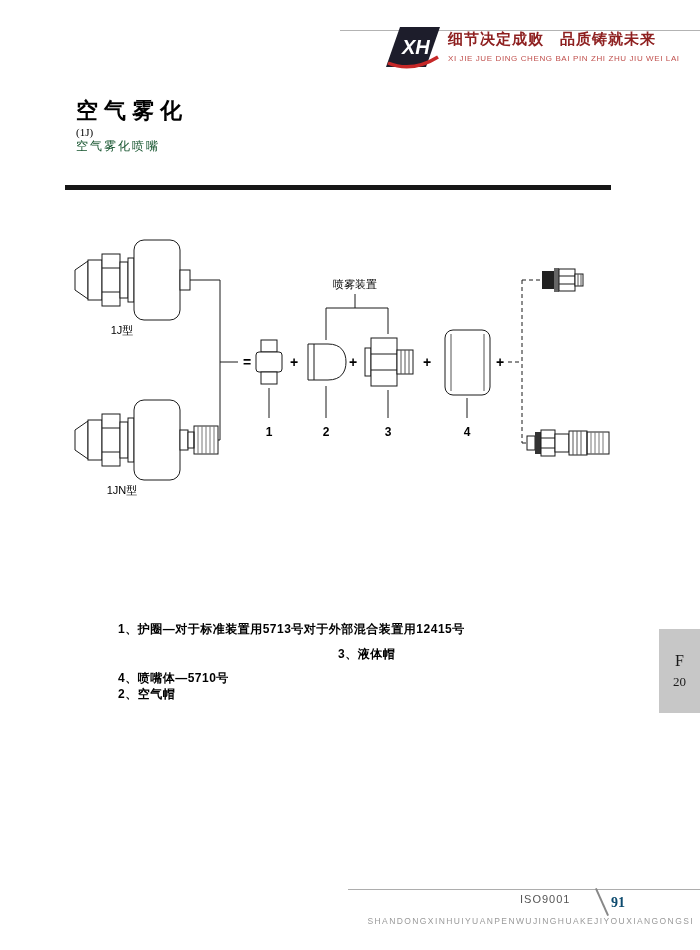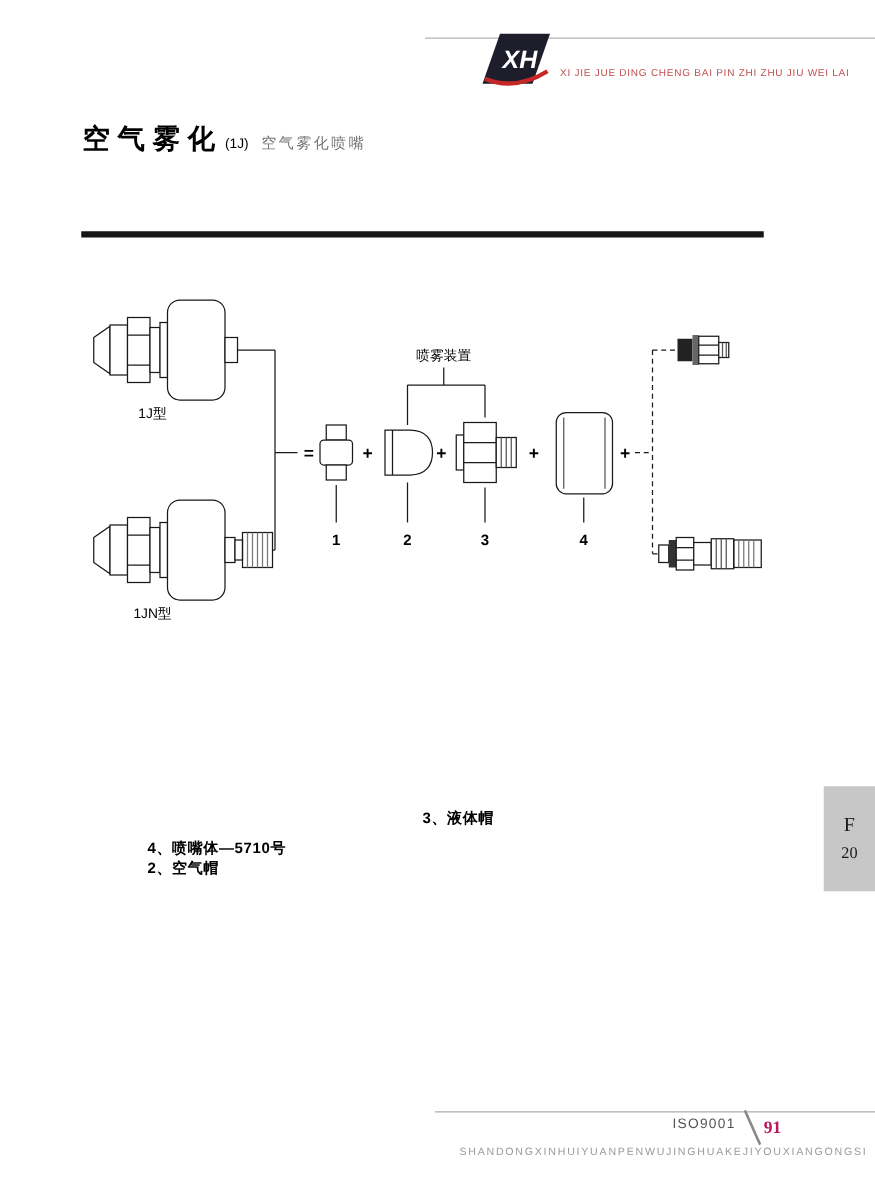--- a/index.html
+++ b/index.html
@@ -8,24 +8,24 @@
   .page { position:relative; width:700px; height:950px; background:#fff; overflow:hidden;padding-left:48px; }
   .abs { position:absolute; }
 
   
   .hdr-line { left:340px; top:30px; width:360px; height:1px; background:#b3b3b3; }
   .logo-svg { left:380px; top:23px; width:64px; height:52px; }
   .slogan { left:448px; top:30px; font-size:15px; font-weight:bold; color:#8e2020; letter-spacing:1px; white-space:nowrap; }
   .pinyin { left:448px; top:54px; font-size:8px; color:#c0504d; letter-spacing:0.6px; white-space:nowrap; }
 
   
-  .title-row { left:66px; top:96px; display:flex; align-items:baseline; white-space:nowrap; }
+  .title-row { left:66px; top:96px; display:flex; align-items:baseline; white-space:nowrap;flex-direction:column; }
   .title-main { font-size:22px; font-weight:bold; letter-spacing:6px; color:#000; }
-  .title-model { font-size:11px; color:#000; margin-left:2px; }
-  .title-sub { font-size:12px; color:#737373; margin-left:10px; letter-spacing:2px; }
+  .title-model { font-size:11px; color:#000; margin-left:2px;font-family:Liberation Serif, serif; }
+  .title-sub { font-size:12px; color:#14532d; margin-left:10px; letter-spacing:2px; }
 
   .black-bar { left:65px; top:185px; width:546px; height:5px; background:#161616; }
 
   
   .diagram { left:50px; top:230px; width:620px; height:280px; }
   .diagram .ln { stroke:#1a1a1a; stroke-width:1; fill:none; }
   .diagram .fillw { fill:#ffffff; }
   .diagram .dash { stroke:#1a1a1a; stroke-width:1; fill:none; stroke-dasharray:4 3; }
   .diagram .hatch { stroke:#555; stroke-width:1; }
   .diagram .knurl { stroke:#777; stroke-width:1; }
@@ -43,38 +43,39 @@
 
   
   .side-tab { left:659px; top:629px; width:41px; height:84px; background:#c7c7c7;
               display:flex; flex-direction:column; align-items:center; justify-content:center;
               gap:4px; color:#1a1a1a; font-family:"Liberation Serif","DejaVu Serif",serif; }
   .side-tab .letter { font-size:16px; }
   .side-tab .number { font-size:13px; }
 
   
   .ftr-line { left:348px; top:889px; width:352px; height:1px; background:#adadad; }
-  .ftr-iso { left:538px; top:893px; font-size:11px; color:#555; letter-spacing:1px; }
+  .ftr-iso { left:520px; top:893px; font-size:11px; color:#555; letter-spacing:1px; }
   .ftr-slash { left:601px; top:887px; width:2px; height:30px; background:#888; transform:rotate(-24deg); }
-  .ftr-page { left:611px; top:895px; font-size:14px; color:#be185d; font-family:"Liberation Serif","DejaVu Serif",serif; font-weight:bold; }
+  .ftr-page { left:611px; top:895px; font-size:14px; color:#0c4a6e; font-family:"Liberation Serif","DejaVu Serif",serif; font-weight:bold; }
   .ftr-company { right:6px; top:916px; font-size:8.5px; color:#9a9a9a; letter-spacing:1.4px; white-space:nowrap; }
 </style>
 </head>
 <body>
 
 <div class="page">
 
   <div class="abs hdr-line"></div>
 
   <svg class="abs logo-svg" viewBox="0 0 64 52">
     <polygon points="6,44 20,4 60,4 46,44" fill="#1d1d2b"></polygon>
     <path d="M8,40 Q32,50 58,34" stroke="#c62828" stroke-width="3.5" fill="none"></path>
     <text x="22" y="31" font-size="20" font-style="italic" font-weight="bold" fill="#ffffff">XH</text>
   </svg>
 
+  <div class="abs slogan">细节决定成败　品质铸就未来</div>
   <div class="abs pinyin">XI JIE JUE DING CHENG BAI   PIN ZHI ZHU JIU WEI LAI</div>
 
   <div class="abs title-row">
     <span class="title-main">空气雾化</span>
     <span class="title-model">(1J)</span>
     <span class="title-sub">空气雾化喷嘴</span>
   </div>
 
   <div class="abs black-bar"></div>
 
@@ -204,20 +205,21 @@
 
     <g>
       <line class="ln" x1="305" y1="64" x2="305" y2="78"></line>
       <line class="ln" x1="276" y1="78" x2="338" y2="78"></line>
       <line class="ln" x1="276" y1="78" x2="276" y2="110"></line>
       <line class="ln" x1="338" y1="78" x2="338" y2="104"></line>
     </g>
     <text class="svg-lab" x="305" y="58" text-anchor="middle">喷雾装置</text>
   </svg>
 
+  <div class="abs note note1">1、护圈—对于标准装置用5713号对于外部混合装置用12415号</div>
   <div class="abs note note2">2、空气帽</div>
   <div class="abs note note3">3、液体帽</div>
   <div class="abs note note4">4、喷嘴体—5710号</div>
 
   <div class="abs side-tab">
     <div class="letter">F</div>
     <div class="number">20</div>
   </div>
 
   <div class="abs ftr-line"></div>

